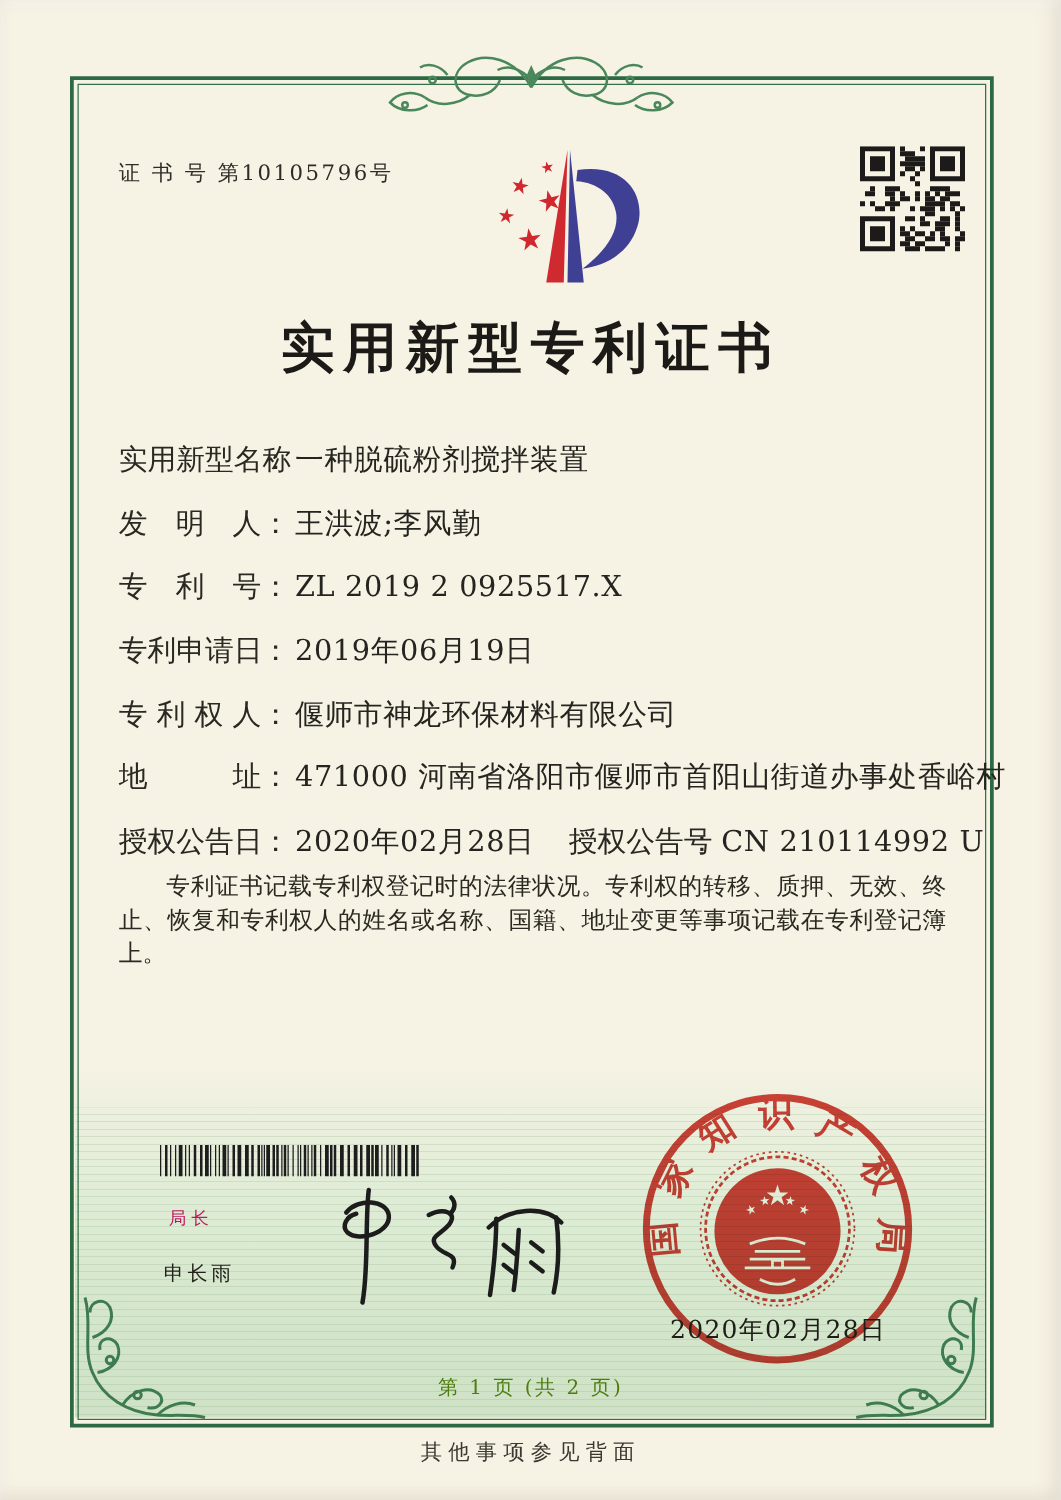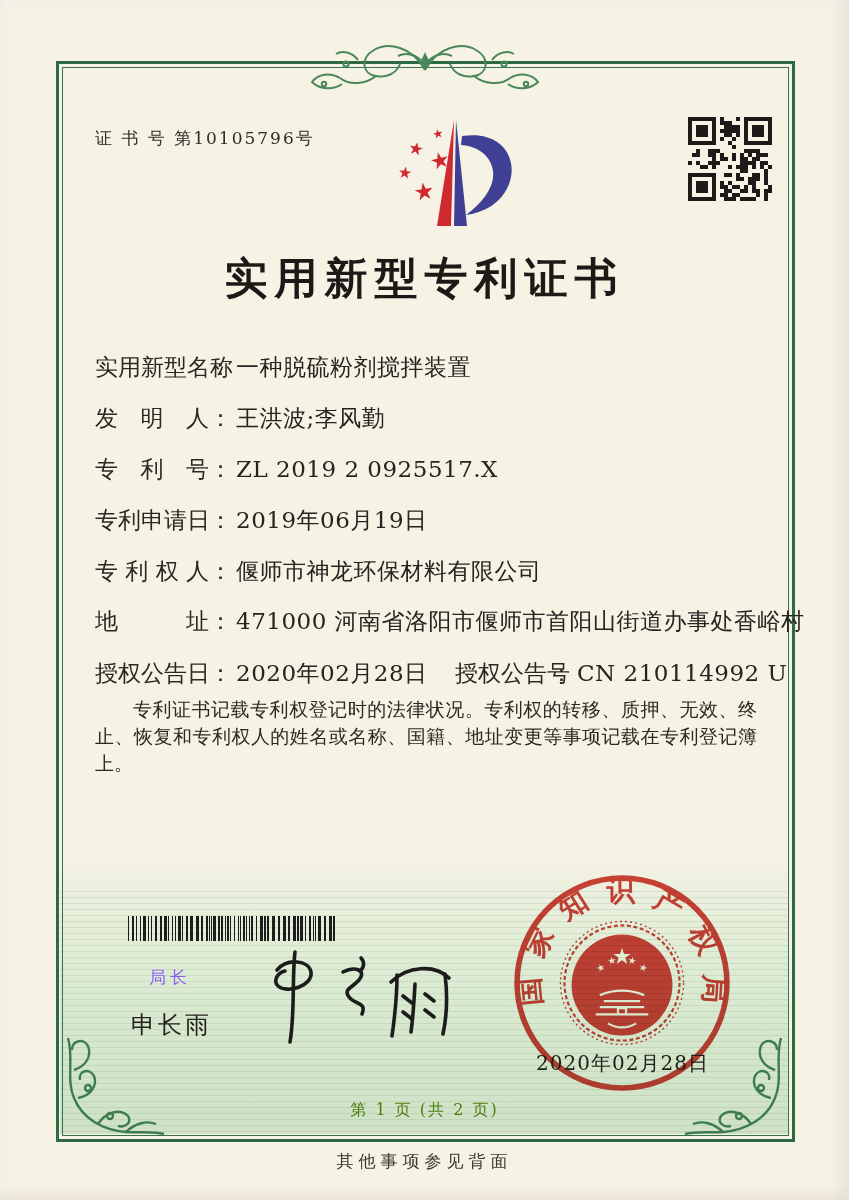--- a/index.html
+++ b/index.html
@@ -24,22 +24,22 @@
   .title{left:60px;top:250px;width:729px;text-align:center;font-size:43px;font-weight:600;
     letter-spacing:7px;color:#1c1a16}
   .fieldrow{left:95px;width:680px;height:30px;font-size:23px;white-space:nowrap}
   .f-label{display:inline-block;width:114px;text-align:justify;text-align-last:justify;color:#2a2822;vertical-align:top}
   .f-colon{display:inline-block;margin:0 4px 0 0;color:#2a2822}
   .f-value{color:#262420;letter-spacing:.5px}
   .group2{position:absolute;left:360px;top:0}
   .paras{left:95px;top:696px;width:662px;font-size:19px;line-height:27px;text-align:justify;color:#2b2922}
   .paras p{margin:0;text-indent:2em}
   .barcode{left:128px;top:916px;width:222px;height:25px;font-size:0;line-height:0}
-  .sig-title{left:149px;top:966px;font-size:17px;letter-spacing:4px;color:#8b5cf6}
-  .sig-name{left:131px;top:1009px;font-size:24px;letter-spacing:3px;color:#24221c}
+  .sig-title{left:135px;top:966px;font-size:14px;letter-spacing:4px;color:#be185d}
+  .sig-name{left:131px;top:1009px;font-size:16px;letter-spacing:3px;color:#24221c}
   .signature{left:255px;top:942px}
   .seal{left:511px;top:872px;mix-blend-mode:multiply;opacity:.95}
   .seal-date{left:515px;top:1050px;width:215px;text-align:center;font-size:20px;letter-spacing:1px;color:#1f1d18;z-index:6}
   .page-info{left:60px;top:1100px;width:729px;text-align:center;font-size:16px;letter-spacing:2px;color:#4d7c0f}
   .back-note{left:0;top:1150px;width:849px;text-align:center;font-size:17px;letter-spacing:5px;color:#3a382f}
   .orn-right{transform:scaleX(-1)}
   svg{display:block}
 </style>
 </head>
 <body>

